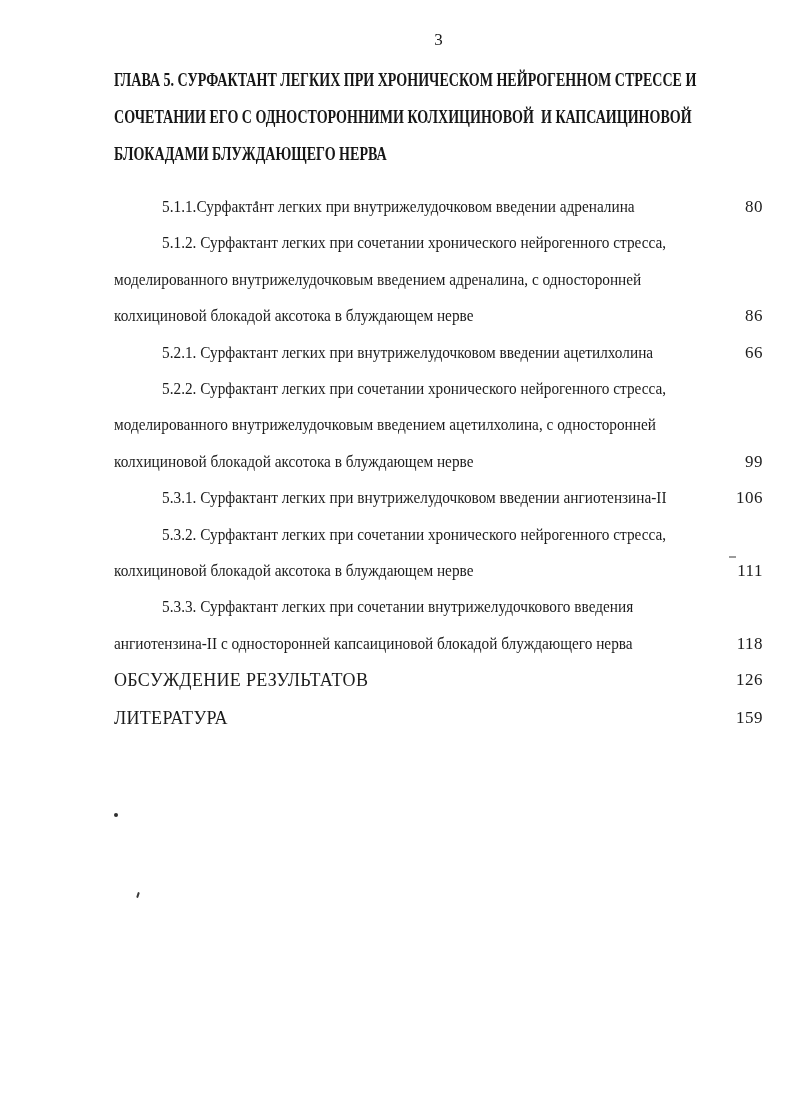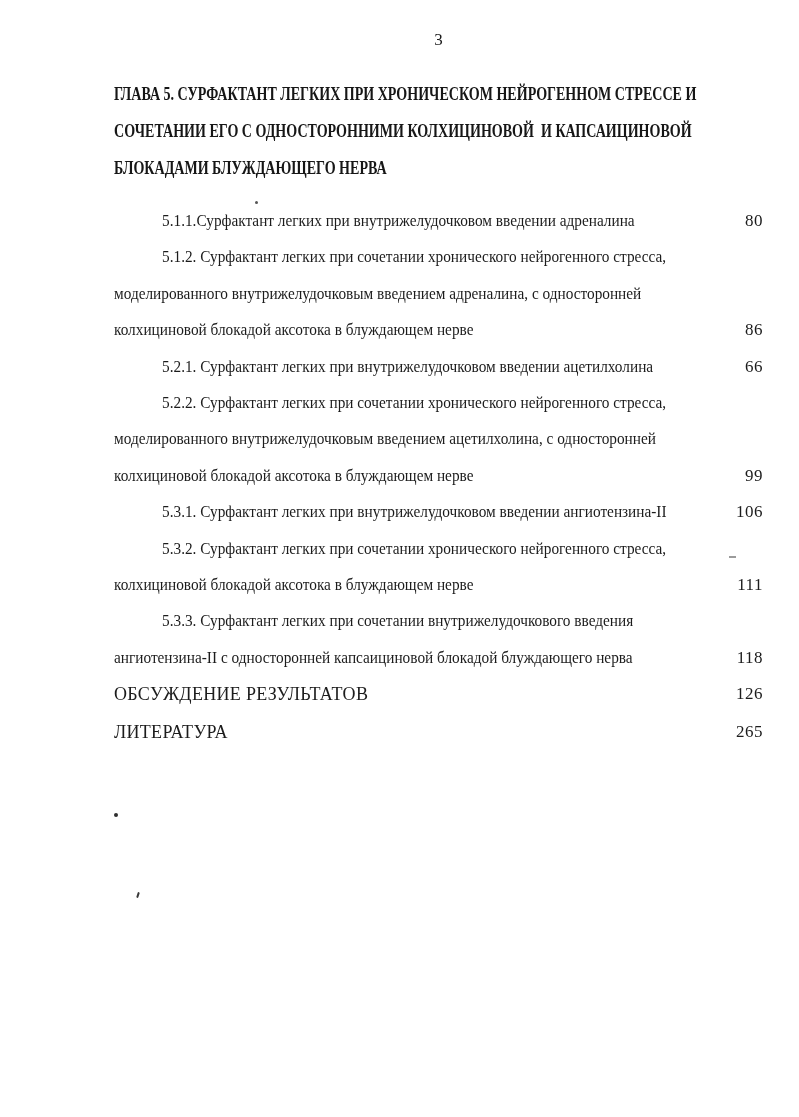--- a/index.html
+++ b/index.html
@@ -22,21 +22,21 @@
     top: 28px;
     width: 649px;
   }
   .pageno {
     text-align: center;
     font-size: 17px;
     line-height: 24px;
     letter-spacing: 0;
   }
   .heading {
-    margin-top: 24px;
+    margin-top: 10px;
   }
   .hline {
     font-size: 18px;
     font-weight: 700;
     line-height: 37px;
     white-space: pre;
     transform: scaleX(0.78);
     transform-origin: left center;
     color: #161616;
   }
@@ -117,21 +117,21 @@
           <div class="line"><span class="ltext">колхициновой блокадой аксотока в блуждающем нерве</span><span class="pnum">111</span></div>
         </div>
         <div class="toc-entry">
           <div class="line first"><span class="ltext">5.3.3. Сурфактант легких при сочетании внутрижелудочкового введения</span></div>
           <div class="line"><span class="ltext">ангиотензина-II с односторонней капсаициновой блокадой блуждающего нерва</span><span class="pnum">118</span></div>
         </div>
         <div class="toc-entry section">
           <div class="line"><span class="ltext">ОБСУЖДЕНИЕ РЕЗУЛЬТАТОВ</span><span class="pnum">126</span></div>
         </div>
         <div class="toc-entry section">
-          <div class="line"><span class="ltext">ЛИТЕРАТУРА</span><span class="pnum">265</span></div>
+          <div class="line"><span class="ltext">ЛИТЕРАТУРА</span><span class="pnum">159</span></div>
         </div>
       </div>
 
   </div>
 
   <div class="artifact a-dot1"></div>
   <div class="artifact a-comma"></div>
   <div class="artifact a-dash"></div>
   <div class="artifact a-dot2"></div>
 </div>

